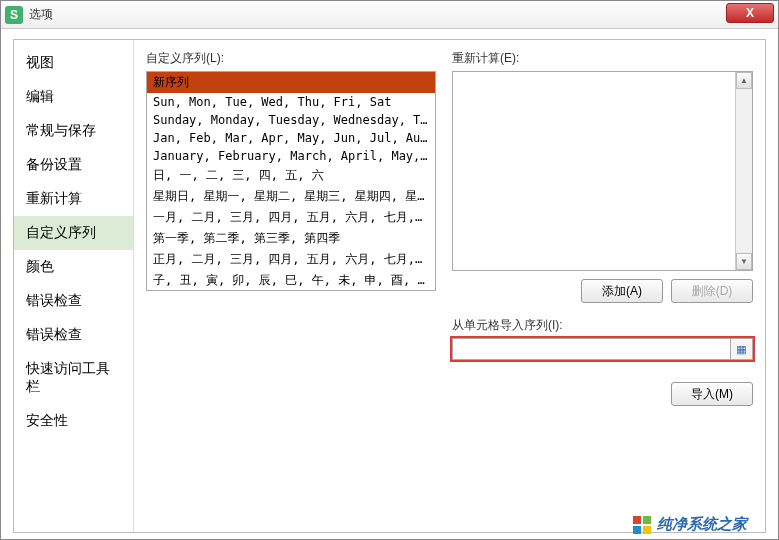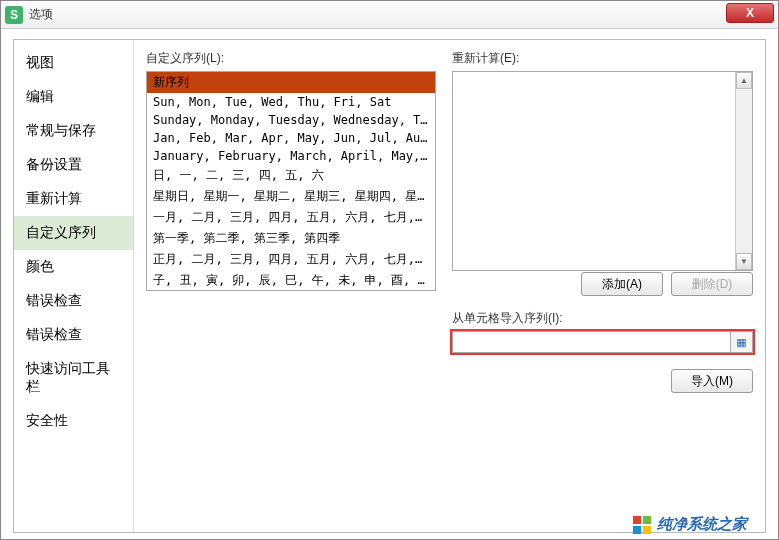--- a/index.html
+++ b/index.html
@@ -158,21 +158,21 @@
       display: flex;
       align-items: center;
       justify-content: center;
       color: #666;
     }
     .fake-scroll-btn.bottom { position: absolute; bottom: 0; }
     .btn-row {
       display: flex;
       justify-content: flex-end;
       gap: 8px;
-      margin-top: 1px;
+      margin-top: 8px;
     }
     .btn {
       min-width: 82px;
       height: 24px;
       background: linear-gradient(#fdfdfd, #e8e8e8);
       border: 1px solid #999;
       border-radius: 3px;
       font-size: 12px;
       cursor: pointer;
       display: inline-flex;
@@ -215,21 +215,21 @@
       display: flex;
       align-items: center;
       justify-content: center;
       cursor: pointer;
       color: #2a6ab3;
       font-size: 11px;
     }
     .import-btn-row {
       display: flex;
       justify-content: flex-end;
-      margin-top: 16px;
+      margin-top: 22px;
     }
     .watermark {
       position: absolute;
       right: 32px;
       bottom: 6px;
       display: flex;
       align-items: center;
       gap: 6px;
       color: #2a6ab3;
       font-size: 15px;

